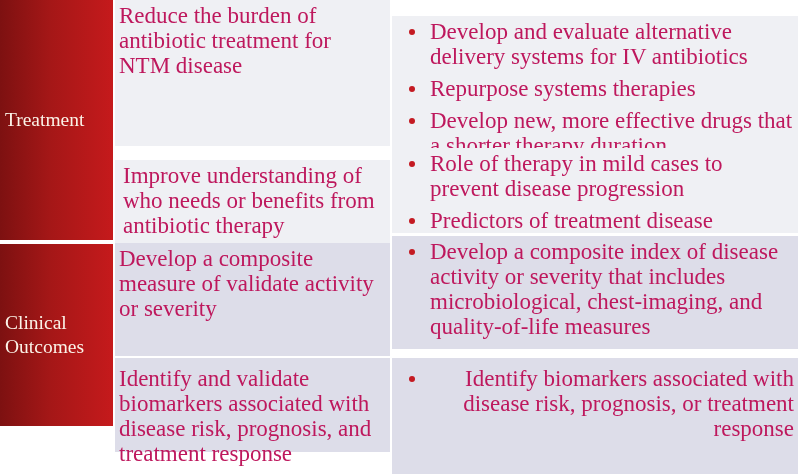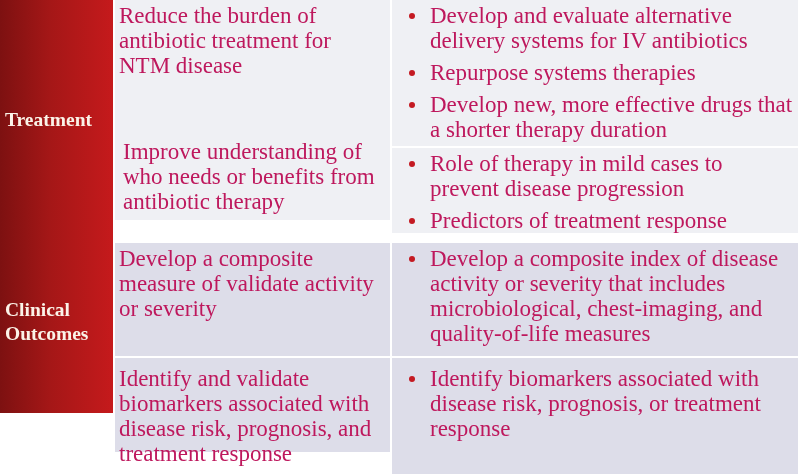--- a/index.html
+++ b/index.html
@@ -1,21 +1,21 @@
 <!DOCTYPE html>
 <html><head>
 <meta charset="utf-8">
 <style>
   html, body { margin:0; padding:0; background:#ffffff; }
   body { width:800px; height:476px; overflow:hidden; font-family:"Liberation Serif","DejaVu Serif",serif; }
   .table { position:relative; width:800px; height:476px; }
   .cat {
     position:absolute; left:0; width:113px;
     background:linear-gradient(to right, #7d1111 0%, #a51717 45%, #c51a1c 100%);
-    color:#fbf3e8; font-weight:bold; font-size:19.5px; line-height:24px;
+    color:#fbf3e8; font-weight:normal; font-size:19.5px; line-height:24px;
     display:flex; align-items:center; box-sizing:border-box; padding-left:5px;
   }
   .cell { position:absolute; box-sizing:border-box; color:#be185d; font-size:23px; line-height:25px; }
   .light { background:#eff0f4; }
   .dark { background:#dddde9; }
   .mid { left:115px; width:275px; padding:3px 4px 0 4px; }
   .right { left:392px; width:406px; padding:3px 4px 0 8px; }
   ul { list-style:none; margin:0; padding:0; }
   li { position:relative; padding-left:30px; margin-bottom:7px; }
   li .dot { position:absolute; left:9px; top:10px; width:6px; height:6px; border-radius:50%; background:#c41a22; }
@@ -24,51 +24,51 @@
 <body>
 
 <div class="table">
 
   <div class="cat" style="top:0;height:240px;">
     <span>Treatment</span>
   </div>
   <div class="cell light mid" style="top:0;height:146px;">
     <span>Reduce the burden of antibiotic treatment for NTM disease</span>
   </div>
-  <div class="cell light right" style="top:0;height:146px;">
+  <div class="cell light right" style="top:16px;height:146px;">
     <ul>
       <li><span class="dot"></span><span>Develop and evaluate alternative delivery systems for IV antibiotics</span></li>
       <li><span class="dot"></span><span>Repurpose systems therapies</span></li>
       <li><span class="dot"></span><span>Develop new, more effective drugs that a shorter therapy duration</span></li>
     </ul>
   </div>
 
-  <div class="cell light mid" style="top:136px;height:84px;padding-left:8px;">
+  <div class="cell light mid" style="top:160px;height:84px;padding-left:8px;">
     <span>Improve understanding of who needs or benefits from antibiotic therapy</span>
   </div>
   <div class="cell light right" style="top:148px;height:85px;">
     <ul>
       <li><span class="dot"></span><span>Role of therapy in mild cases to prevent disease progression</span></li>
-      <li><span class="dot"></span><span>Predictors of treatment response</span></li>
+      <li><span class="dot"></span><span>Predictors of treatment disease</span></li>
     </ul>
   </div>
 
-  <div class="cat" style="top:231px;height:182px;">
+  <div class="cat" style="top:244px;height:182px;">
     <span style="display:block;width:100px;">Clinical Outcomes</span>
   </div>
   <div class="cell dark mid" style="top:243px;height:113px;">
     <span>Develop a composite measure of validate activity or severity</span>
   </div>
-  <div class="cell dark right" style="top:243px;height:113px;">
+  <div class="cell dark right" style="top:236px;height:113px;">
     <ul>
       <li><span class="dot"></span><span>Develop a composite index of disease activity or severity that includes microbiological, chest-imaging, and quality-of-life measures</span></li>
     </ul>
   </div>
 
   <div class="cell dark mid" style="top:358px;height:94px;padding-top:8px;">
     <span>Identify and validate biomarkers associated with disease risk, prognosis, and treatment response</span>
   </div>
-  <div class="cell dark right" style="top:358px;height:116px;padding-top:8px;">
+  <div class="cell dark right" style="top:358px;height:116px;padding-top:8px;text-align:right;">
     <ul>
       <li><span class="dot"></span><span>Identify biomarkers associated with disease risk, prognosis, or treatment response</span></li>
     </ul>
   </div>
 </div>
 
 </body></html>

